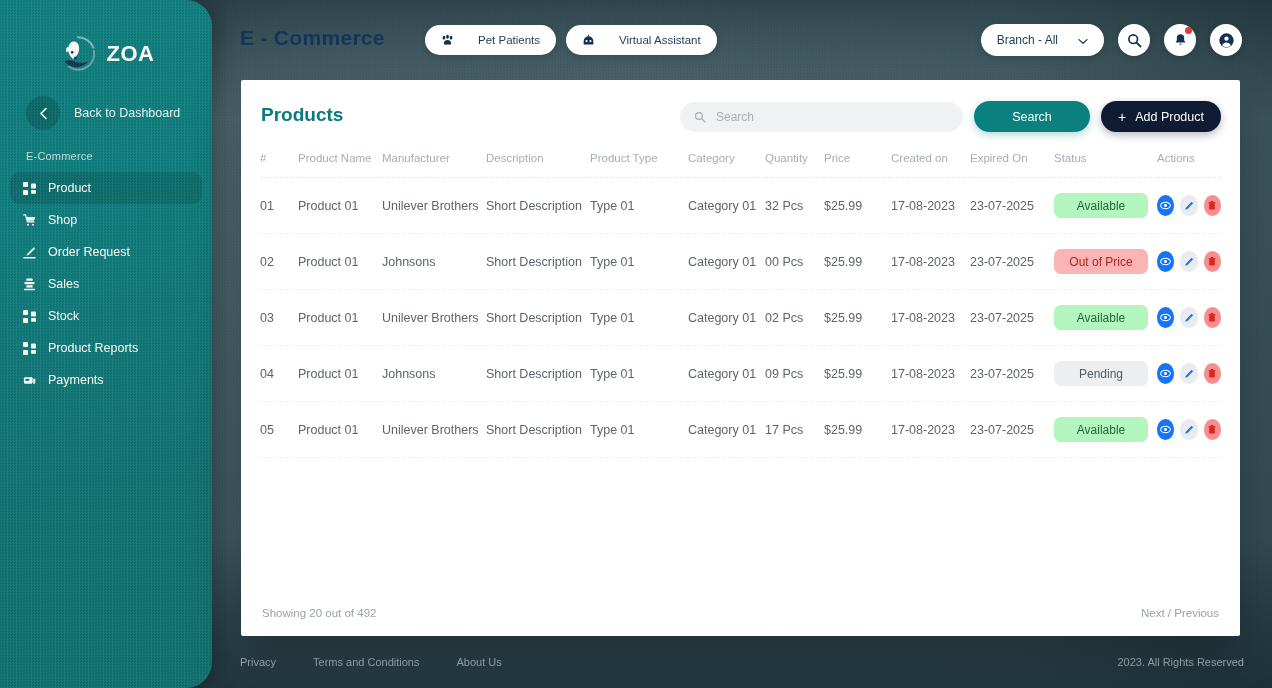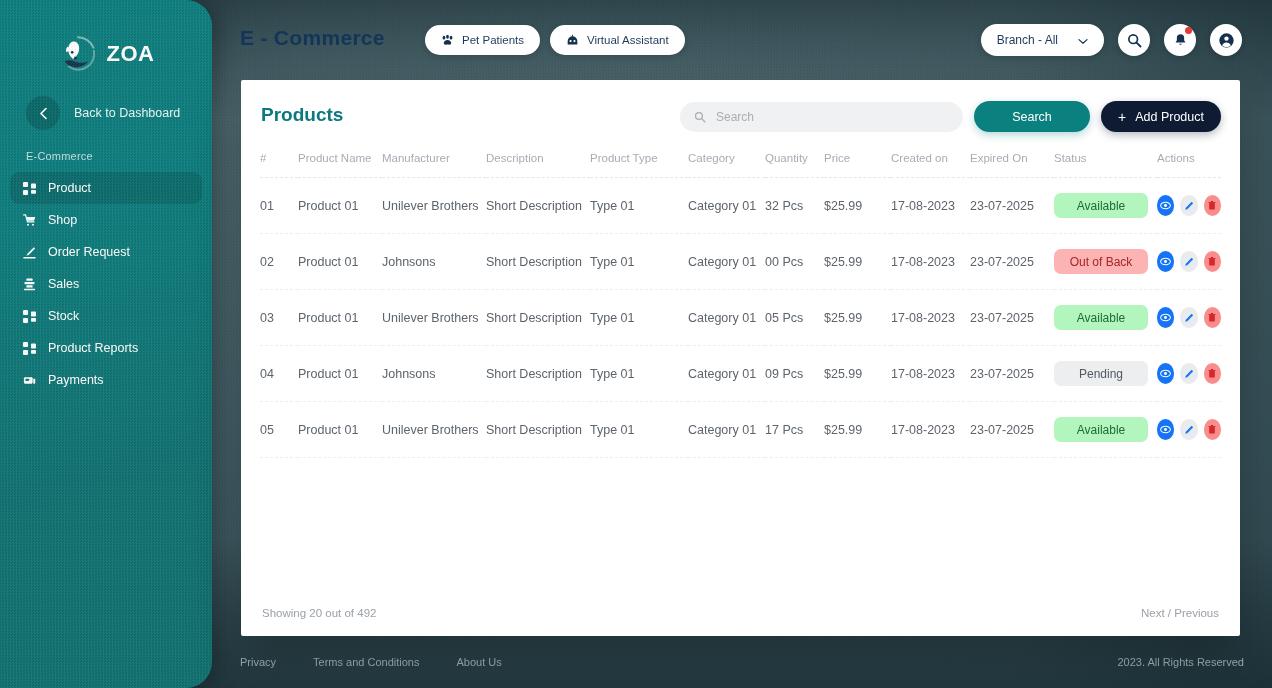--- a/index.html
+++ b/index.html
@@ -100,21 +100,21 @@
     position: absolute; left: 212px; top: 0; right: 0; height: 60px;
     z-index: 4;
   }
   .brand-title {
     position: absolute; left: 28px; top: 26px;
     font-size: 21px; font-weight: bold; color: #13355a;
     letter-spacing: .3px;
   }
   .pill-group { position: absolute; left: 213px; top: 25px; display: flex; gap: 10px; }
   .pill {
-    display: flex; align-items: center; gap: 8px;
+    display: flex; align-items: center; gap: 24px;
     height: 30px; padding: 0 16px;
     background: #ffffff; border-radius: 16px;
     box-shadow: 0 2px 7px rgba(0,0,0,.16);
     cursor: pointer;
   }
   .pill-icon { width: 13px; height: 13px; display: flex; align-items: center; justify-content: center; }
   .pill-icon svg { display: block; }
   .pill-label { font-size: 11.5px; color: #1d3a5c; white-space: nowrap; }
 
   .topright { position: absolute; right: 30px; top: 24px; display: flex; align-items: center; gap: 14px; }
@@ -535,21 +535,21 @@
               <td>02</td>
               <td>Product 01</td>
               <td>Johnsons</td>
               <td>Short Description</td>
               <td>Type 01</td>
               <td>Category 01</td>
               <td>00 Pcs</td>
               <td>$25.99</td>
               <td>17-08-2023</td>
               <td>23-07-2025</td>
-              <td><span class="badge out">Out of Back</span></td>
+              <td><span class="badge out">Out of Price</span></td>
               <td>
                 <div class="actions">
                   <span class="act view">
                     <svg width="11" height="11" viewBox="0 0 14 14">
                       <ellipse cx="7" cy="7" rx="6.2" ry="4.1" fill="none" stroke="#fff" stroke-width="1.3"></ellipse>
                       <circle cx="7" cy="7" r="1.9" fill="#fff"></circle>
                     </svg>
                   </span>
                   <span class="act edit">
                     <svg width="10" height="10" viewBox="0 0 14 14">
@@ -566,21 +566,21 @@
                 </div>
               </td>
             </tr>
             <tr>
               <td>03</td>
               <td>Product 01</td>
               <td>Unilever Brothers</td>
               <td>Short Description</td>
               <td>Type 01</td>
               <td>Category 01</td>
-              <td>05 Pcs</td>
+              <td>02 Pcs</td>
               <td>$25.99</td>
               <td>17-08-2023</td>
               <td>23-07-2025</td>
               <td><span class="badge available">Available</span></td>
               <td>
                 <div class="actions">
                   <span class="act view">
                     <svg width="11" height="11" viewBox="0 0 14 14">
                       <ellipse cx="7" cy="7" rx="6.2" ry="4.1" fill="none" stroke="#fff" stroke-width="1.3"></ellipse>
                       <circle cx="7" cy="7" r="1.9" fill="#fff"></circle>

